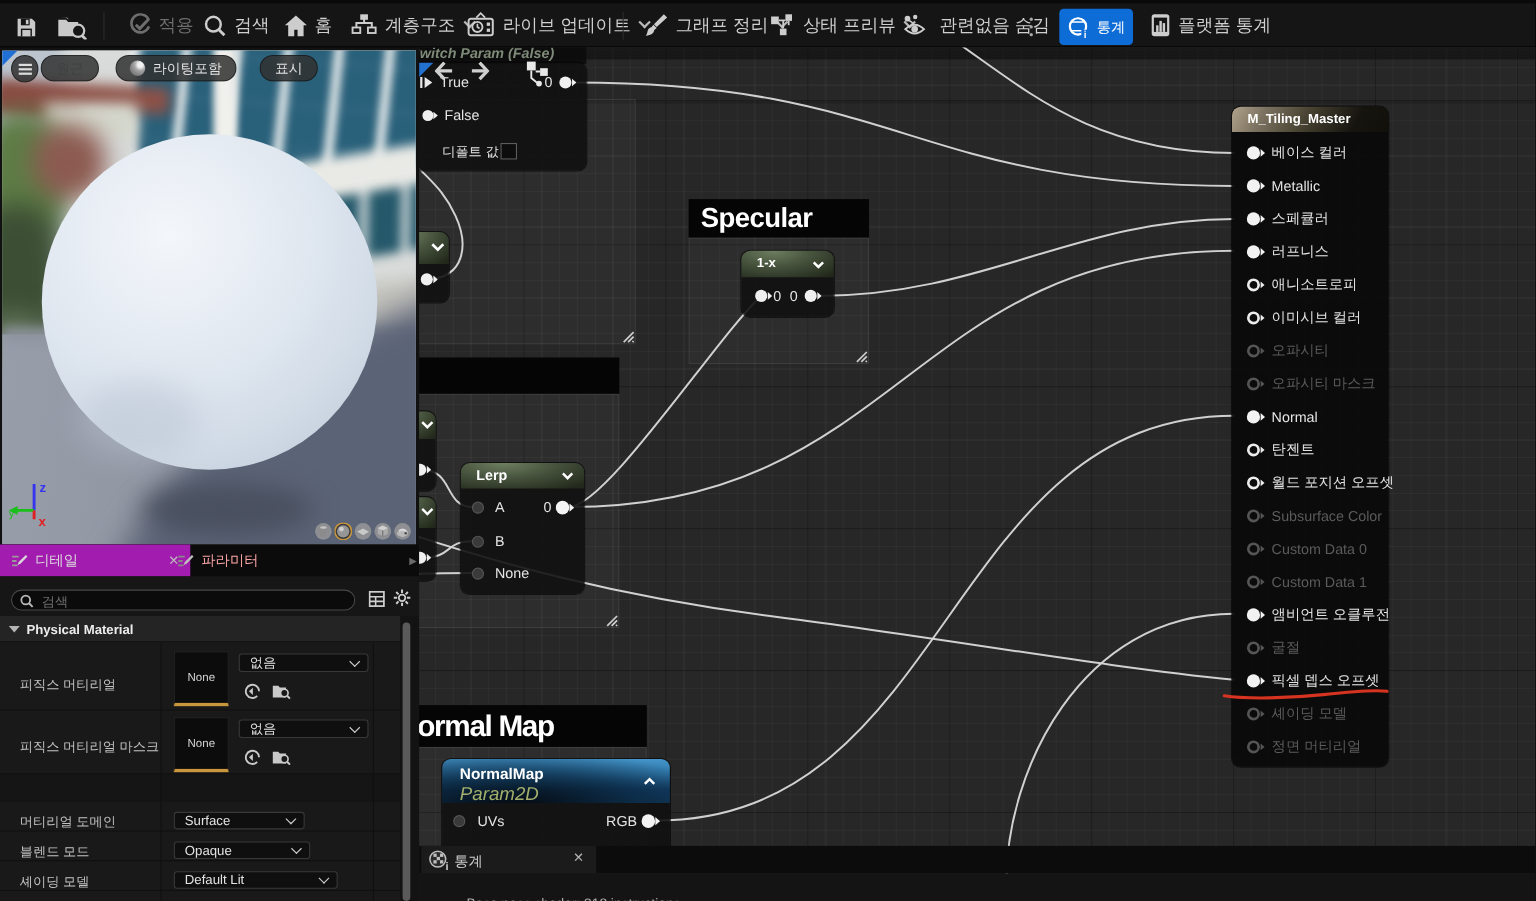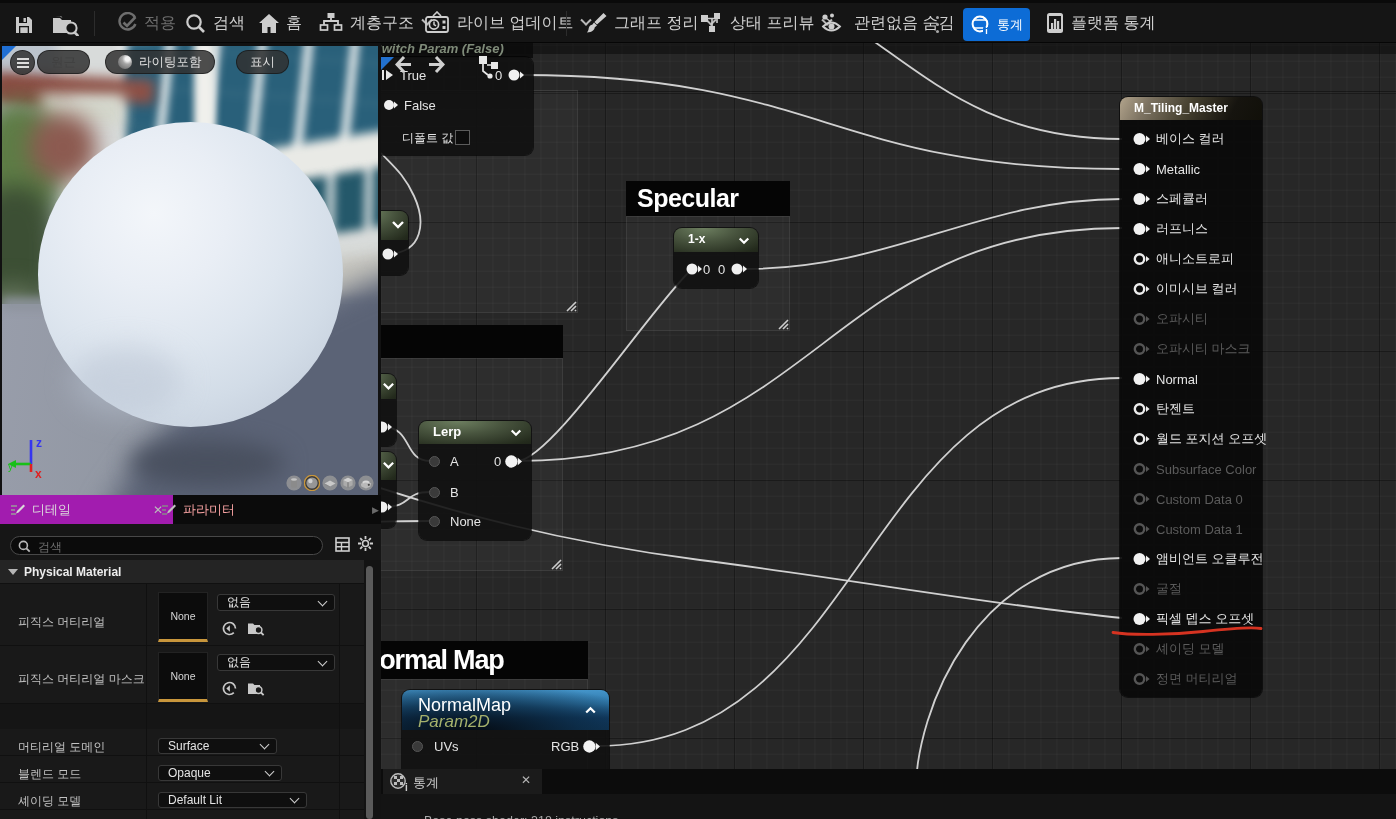--- a/index.html
+++ b/index.html
@@ -467,21 +467,21 @@
       </svg>
  <div class="abs" style="left:48px;top:444px;width:11px;height:11px;border-radius:50%;background:#3a3a3a;border:1px solid #565656"></div>
  <div class="pin-lbl" style="left:69px;top:449px">B</div>
  <div class="abs" style="left:48px;top:473px;width:11px;height:11px;border-radius:50%;background:#3a3a3a;border:1px solid #565656"></div>
  <div class="pin-lbl" style="left:69px;top:478px">None</div>
 
  <div class="node" style="left:21px;top:647px;width:207px;height:85px;border-radius:8px 8px 0 0">
    <div class="nhead" style="height:40px;background:
      radial-gradient(120% 160% at 32% 105%, rgba(4,8,14,0.96) 0%, rgba(10,38,62,0.7) 45%, rgba(0,0,0,0) 78%),
      linear-gradient(180deg,#4495ca 0%, #2e76a8 35%, #13406a 70%, #123a5c 100%)"></div>
-   <div class="abs" style="left:16px;top:5px;color:#fff;font-size:18px;font-weight:normal">NormalMap</div>
+   <div class="abs" style="left:16px;top:5px;color:#fff;font-size:14px;font-weight:bold">NormalMap</div>
    <div class="abs" style="left:16px;top:22px;color:#a4b06c;font-size:17px;font-style:italic">Param2D</div>
    <svg class="abs" style="right:12px;top:14px" width="13" height="12" viewBox="0 0 14 14">
           <path d="M2 10l5-5 5 5" stroke="#fff" stroke-width="2.6" fill="none"></path>
         </svg>
  </div>
  <div class="abs" style="left:31px;top:698px;width:11px;height:11px;border-radius:50%;background:#3a3a3a;border:1px solid #565656"></div>
  <div class="pin-lbl" style="left:53px;top:703px">UVs</div>
  <div class="pin-lbl" style="left:170px;top:703px">RGB</div>
  <svg class="abs" style="left:202px;top:696px" width="17" height="15" viewBox="0 0 16 14">
         <circle cx="6" cy="7" r="5.8" fill="#f4f4f4"></circle>

